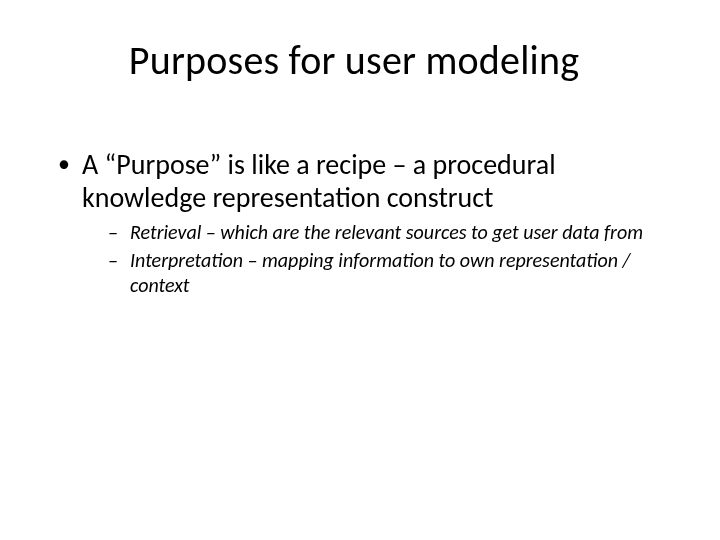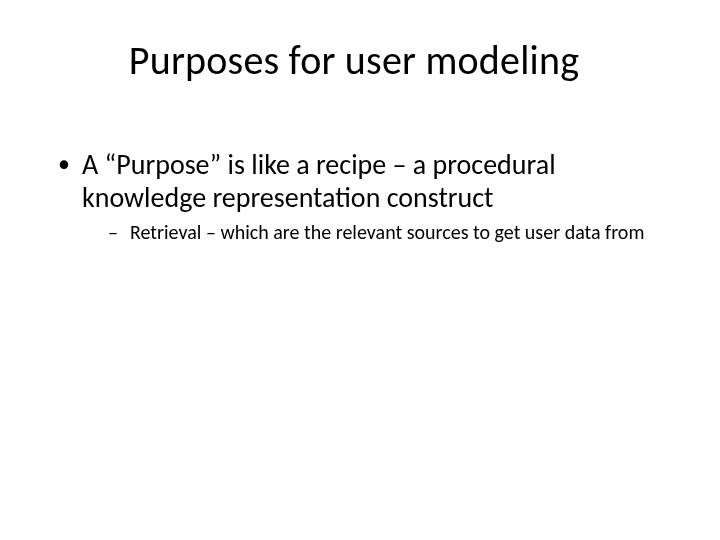--- a/index.html
+++ b/index.html
@@ -50,20 +50,21 @@
     position: absolute;
     left: 4px;
     top: 0;
     font-size: 24px;
     line-height: 1.3;
   }
   ul.level2 {
     list-style: none;
     margin: 6px 0 0 0;
     padding: 0 0 0 26px;
+    font-style: italic;
   }
   ul.level2 > li {
     position: relative;
     padding-left: 22px;
     font-size: 20px;
     line-height: 1.22;
     margin-bottom: 4px;
   }
   ul.level2 > li::before {
     content: "–";
@@ -81,17 +82,20 @@
   <div class="title">Purposes for user modeling</div>
 
   <div class="body">
     <ul class="level1">
       <li>
         <span>A “Purpose” is like a recipe – a procedural knowledge representation construct</span>
         <ul class="level2">
           <li>
             <span>Retrieval – which are the relevant sources to get user data from</span>
           </li>
+          <li>
+            <span>Interpretation – mapping information to own representation / context</span>
+          </li>
         </ul>
       </li>
     </ul>
   </div>
 </div>
 
 </body></html>

